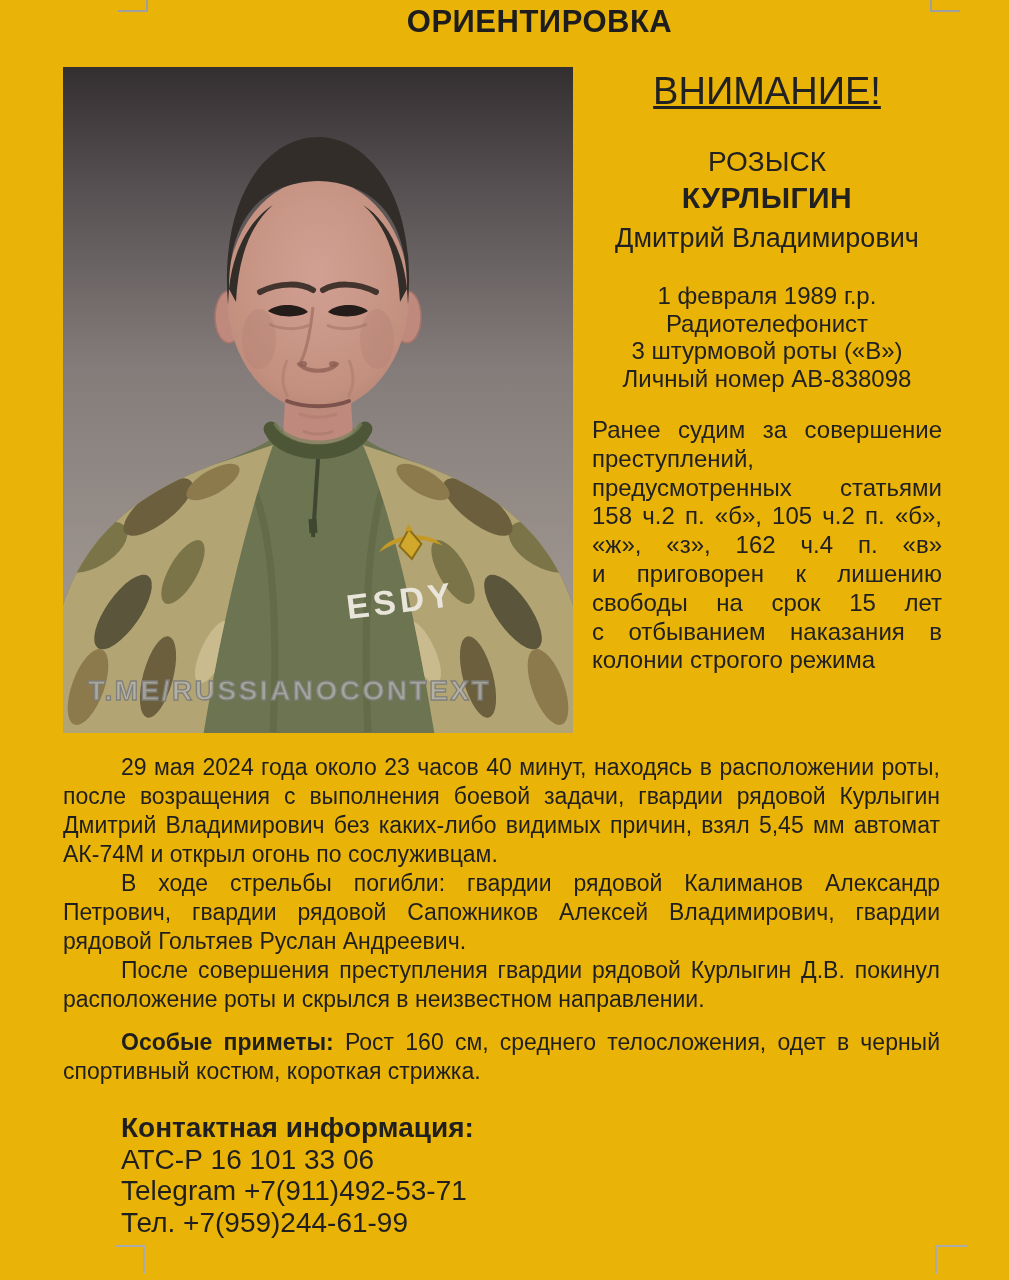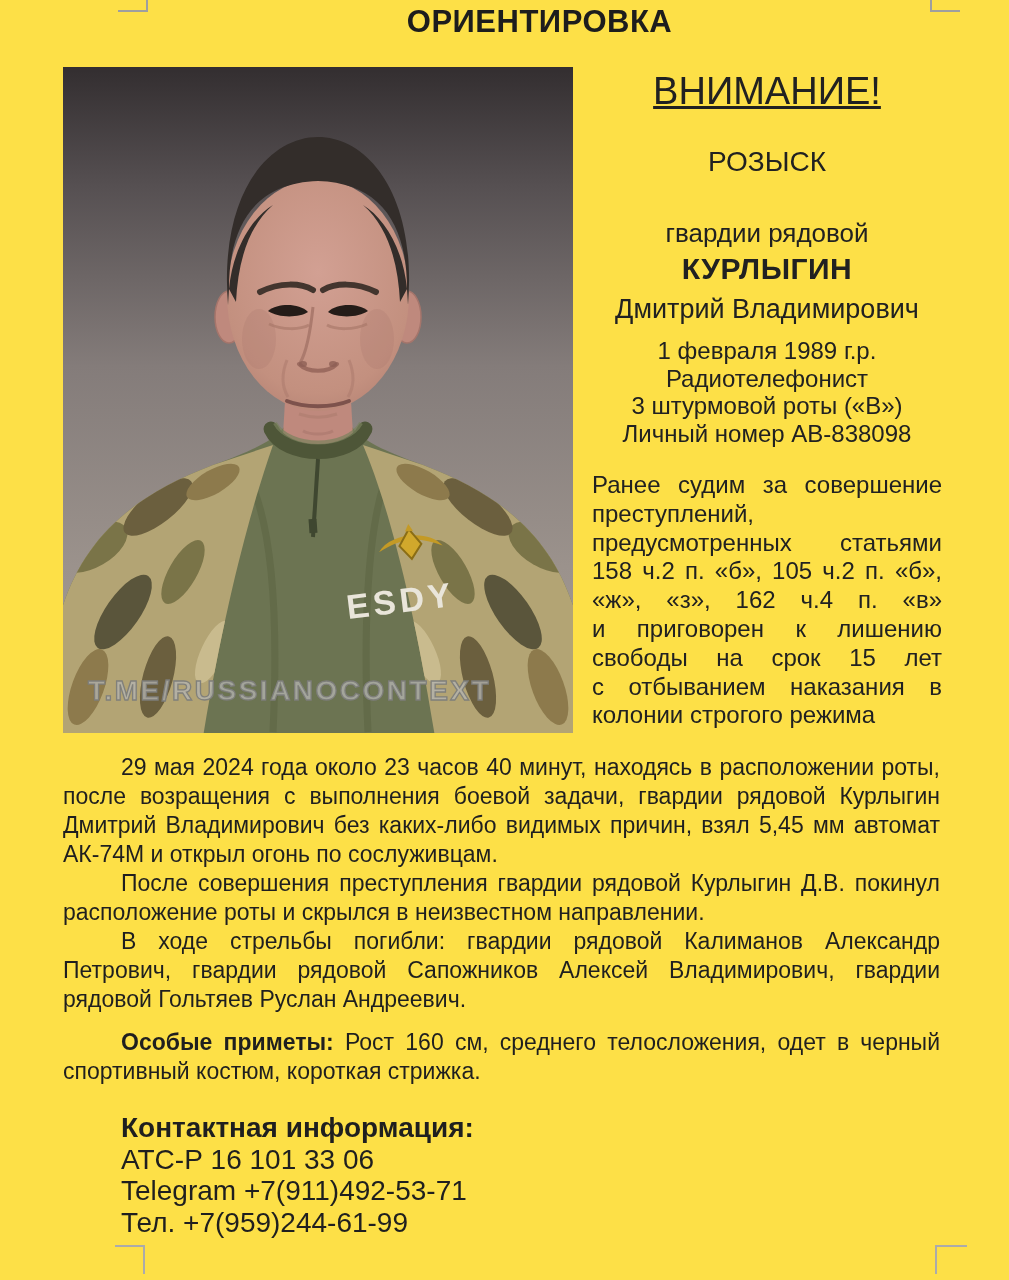--- a/index.html
+++ b/index.html
@@ -1,19 +1,19 @@
 <!DOCTYPE html>
 <html><head>
 <meta charset="utf-8">
 <style>
   html,body{margin:0;padding:0;background:#ffffff;}
   .page{
     position:relative;
     width:1009px;height:1280px;
-    background:#fde047;
+    background:#eab308;
     font-family:"Liberation Sans","DejaVu Sans",sans-serif;
     color:#242424;
     overflow:hidden;
   }
   
   .corner-mark{position:absolute;}
   .corner-mark.tl{left:118px;top:0;width:28px;height:10px;
     border-right:2px solid #9f9f9f;border-bottom:2px solid #9f9f9f;}
   .corner-mark.tr{left:930px;top:0;width:28px;height:10px;
     border-left:2px solid #9f9f9f;border-bottom:2px solid #9f9f9f;}
@@ -43,21 +43,21 @@
   
   .summary{
     position:absolute;left:592px;top:70px;width:350px;
     text-align:center;color:#212121;
   }
   .attention{font-size:38px;margin:0;text-decoration:underline;}
   .wanted{font-size:28px;margin:33px 0 0 0;}
   .rank{font-size:26px;margin:40px 0 0 0;}
   .surname{font-size:30px;font-weight:700;margin:3px 0 0 0;letter-spacing:0.5px;}
   .fullname{font-size:27px;margin:8px 0 0 0;}
-  .info-block{margin-top:12px;font-size:24px;line-height:27.5px;}
+  .info-block{margin-top:28px;font-size:24px;line-height:27.5px;}
   .record{
     margin-top:24px;font-size:24px;line-height:28.8px;
     text-align:justify;text-justify:inter-word;
   }
   
   .incident{
     position:absolute;left:63px;top:753px;width:877px;
     font-size:23px;line-height:29px;color:#1f1f1f;
   }
   .incident p{
@@ -182,36 +182,35 @@
       <path d="M224,334 C241,341 269,341 286,334" stroke="#7d524c" stroke-width="4" fill="none" stroke-linecap="round"></path>
       <path d="M236,347 C248,351 262,351 274,347" stroke="#b27f72" stroke-width="3" fill="none" opacity="0.8"></path>
       <path d="M240,364 C248,368 262,368 270,364" stroke="#a5746a" stroke-width="3" fill="none" opacity="0.5"></path>
     </svg>
     <div class="watermark">T.ME/RUSSIANOCONTEXT</div>
   </div>
 
   <div class="summary">
     <p class="attention">ВНИМАНИЕ!</p>
     <p class="wanted">РОЗЫСК</p>
-    <p class="rank">гвардии рядовой</p>
     <p class="surname">КУРЛЫГИН</p>
     <p class="fullname">Дмитрий Владимирович</p>
     <div class="info-block">
       <div>1 февраля 1989 г.р.</div>
       <div>Радиотелефонист</div>
       <div>3 штурмовой роты («В»)</div>
       <div>Личный номер АВ-838098</div>
     </div>
     <p class="record">Ранее судим за совершение преступлений, предусмотренных статьями 158 ч.2 п.&nbsp;«б», 105 ч.2 п.&nbsp;«б», «ж», «з», 162&nbsp;ч.4 п.&nbsp;«в» и&nbsp;приговорен к лишению свободы на срок 15 лет с&nbsp;отбыванием наказания в колонии строгого режима</p>
   </div>
 
   <div class="incident">
     <p>29 мая 2024 года около 23 часов 40 минут, находясь в&nbsp;расположении роты, после возращения с выполнения боевой задачи, гвардии рядовой Курлыгин Дмитрий Владимирович без каких-либо видимых причин, взял 5,45 мм автомат АК-74М и открыл огонь по сослуживцам.</p>
+    <p>В ходе стрельбы погибли: гвардии рядовой Калиманов Александр Петрович, гвардии рядовой Сапожников Алексей Владимирович, гвардии рядовой Гольтяев Руслан Андреевич.</p>
     <p>После совершения преступления гвардии рядовой Курлыгин&nbsp;Д.В. покинул расположение роты и скрылся в неизвестном направлении.</p>
-    <p>В ходе стрельбы погибли: гвардии рядовой Калиманов Александр Петрович, гвардии рядовой Сапожников Алексей Владимирович, гвардии рядовой Гольтяев Руслан Андреевич.</p>
     <p class="features"><span class="bold">Особые приметы:</span> <span>Рост 160 см, среднего телосложения, одет в черный спортивный костюм, короткая стрижка.</span></p>
     <div class="contact">
       <div class="heading">Контактная информация:</div>
       <div>АТС-Р 16 101 33 06</div>
       <div>Telegram +7(911)492-53-71</div>
       <div>Тел. +7(959)244-61-99</div>
     </div>
   </div>
 
   <div class="corner-mark bl"></div>

